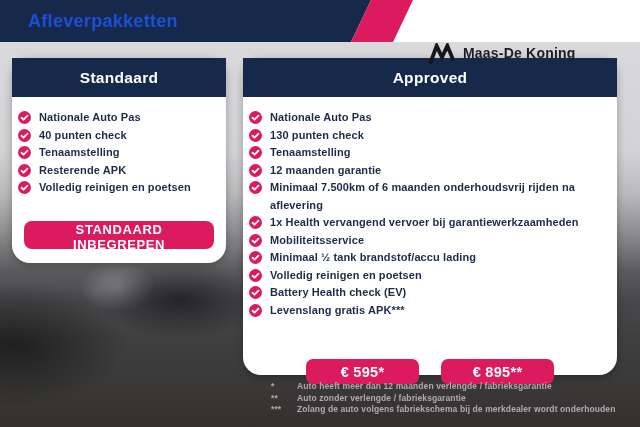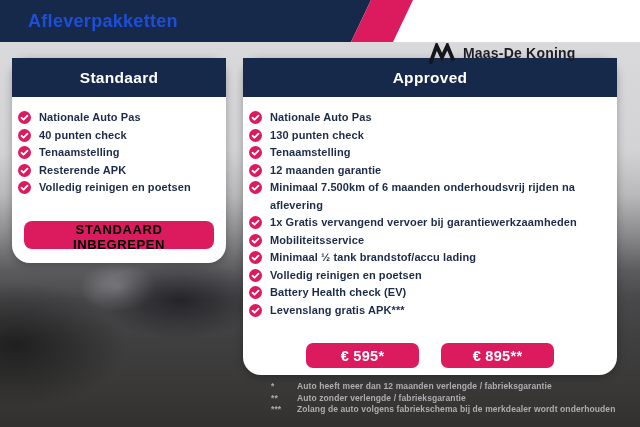--- a/index.html
+++ b/index.html
@@ -29,23 +29,23 @@
   .card-approved{left:243px;top:58px;width:374px;height:317px;}
   .card-header{height:39px;background:#16294a;color:#ffffff;display:flex;align-items:center;
     justify-content:center;font-size:15.5px;font-weight:bold;letter-spacing:.3px;}
   .check-list{list-style:none;margin:0;padding:12px 26px 0 6px;}
   .card-standard .check-list{padding-right:6px;}
   .check-item{display:flex;align-items:flex-start;line-height:17.5px;font-size:11px;
     font-weight:bold;color:#1d2b4a;letter-spacing:.1px;}
   .card-standard .check-item{white-space:nowrap;}
   .check-icon{width:13px;height:13px;margin:2.2px 8px 0 0;flex-shrink:0;display:block;}
   .included-btn{display:block;margin:24px auto 0;width:190px;height:28px;background:#dc1b5e;
-    color:#000000;border:none;border-radius:8px;font-family:"Liberation Sans",sans-serif;
+    color:#ffffff;border:none;border-radius:8px;font-family:"Liberation Sans",sans-serif;
     font-size:13px;font-weight:bold;letter-spacing:.6px;cursor:pointer;}
-  .prices{display:flex;justify-content:center;gap:22px;margin-top:24px;}
+  .prices{display:flex;justify-content:center;gap:22px;margin-top:40px;}
   .price-btn{width:113px;height:25px;background:#dc1b5e;color:#ffffff;border:none;border-radius:7px;
     font-family:"Liberation Sans",sans-serif;font-size:14.5px;font-weight:bold;letter-spacing:.3px;
     display:flex;align-items:center;justify-content:center;cursor:pointer;}
   
   .footnotes{position:absolute;left:271px;top:381px;width:360px;}
   .fn-row{display:flex;font-size:8.5px;line-height:11.5px;color:#aeacaf;font-weight:bold;letter-spacing:.1px;}
   .fn-sym{width:26px;flex-shrink:0;}
 </style>
 </head>
 <body>
@@ -168,21 +168,21 @@
         </span>
         <span class="item-text">Minimaal 7.500km of 6 maanden onderhoudsvrij rijden na aflevering</span>
       </li>
         <li class="check-item">
         <span class="check-icon">
           <svg width="13" height="13" viewBox="0 0 24 24">
             <circle cx="12" cy="12" r="12" fill="#dc1b5e"></circle>
             <path d="M6.5 12.5 L10.2 16 L17.5 8.5" stroke="#ffffff" stroke-width="3.4" fill="none" stroke-linecap="round" stroke-linejoin="round"></path>
           </svg>
         </span>
-        <span class="item-text">1x Gratis vervangend vervoer bij garantiewerkzaamheden</span>
+        <span class="item-text">1x Health vervangend vervoer bij garantiewerkzaamheden</span>
       </li>
         <li class="check-item">
         <span class="check-icon">
           <svg width="13" height="13" viewBox="0 0 24 24">
             <circle cx="12" cy="12" r="12" fill="#dc1b5e"></circle>
             <path d="M6.5 12.5 L10.2 16 L17.5 8.5" stroke="#ffffff" stroke-width="3.4" fill="none" stroke-linecap="round" stroke-linejoin="round"></path>
           </svg>
         </span>
         <span class="item-text">Mobiliteitsservice</span>
       </li>

